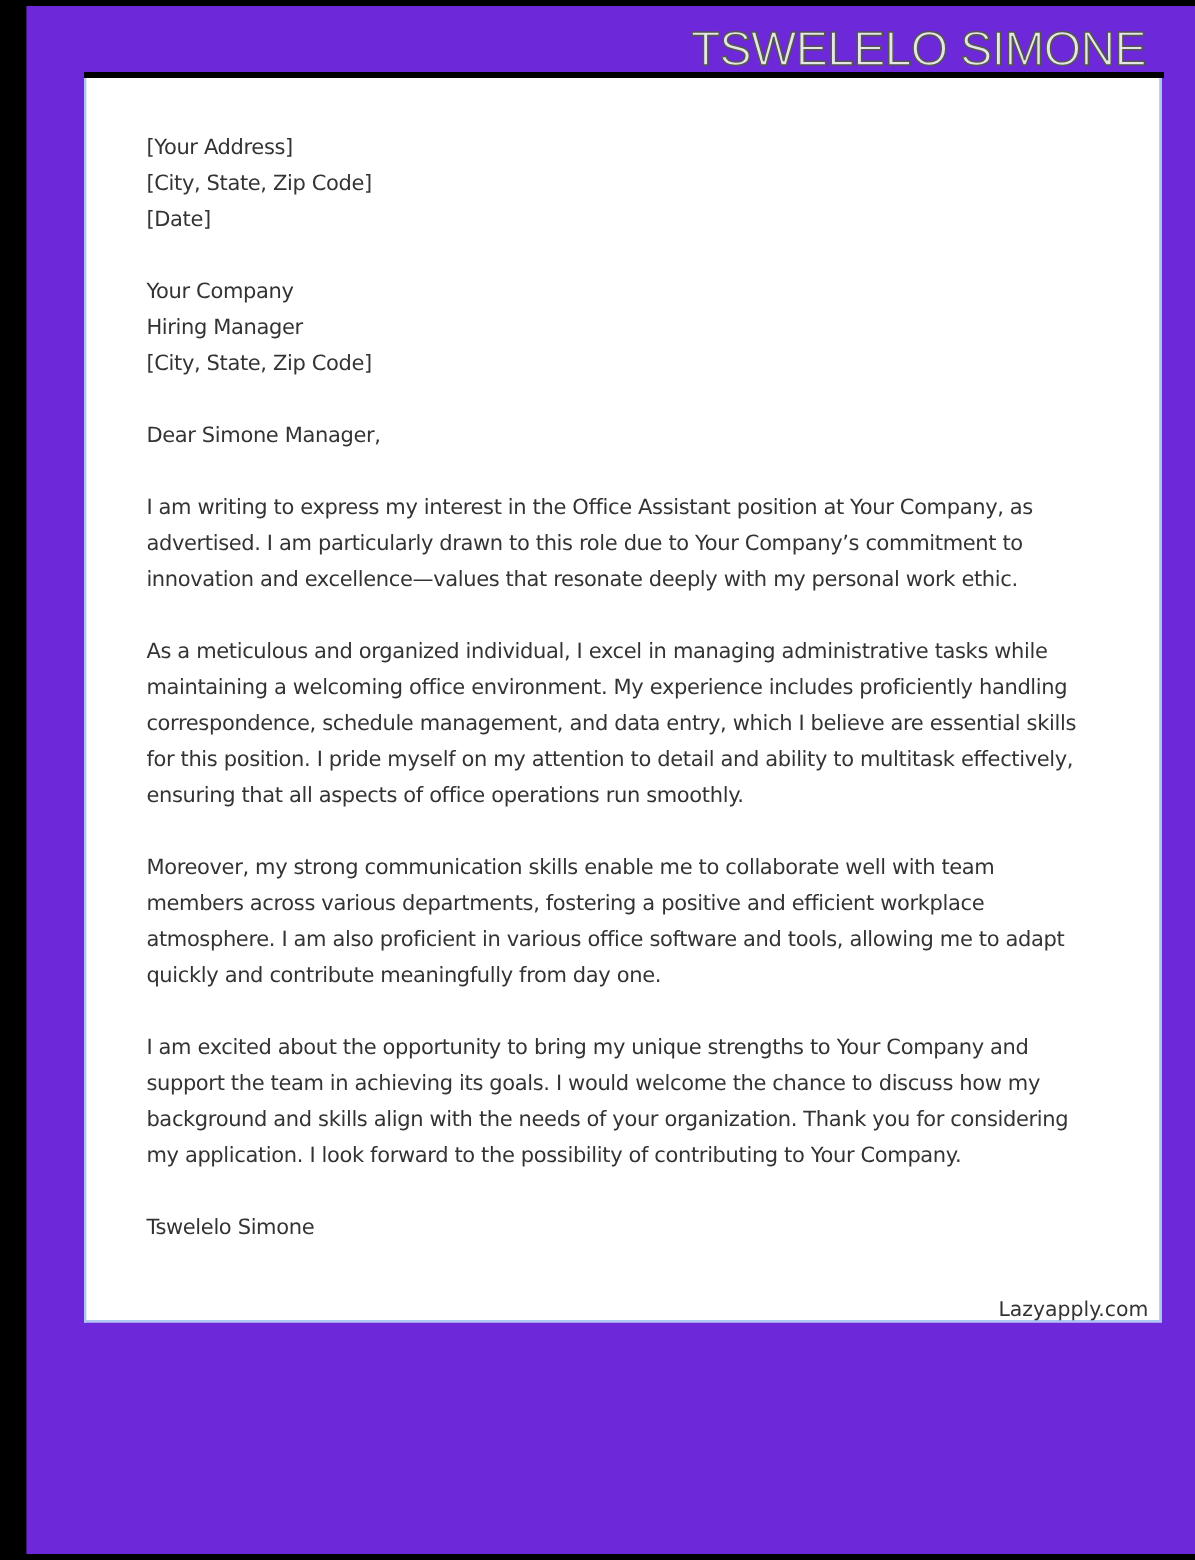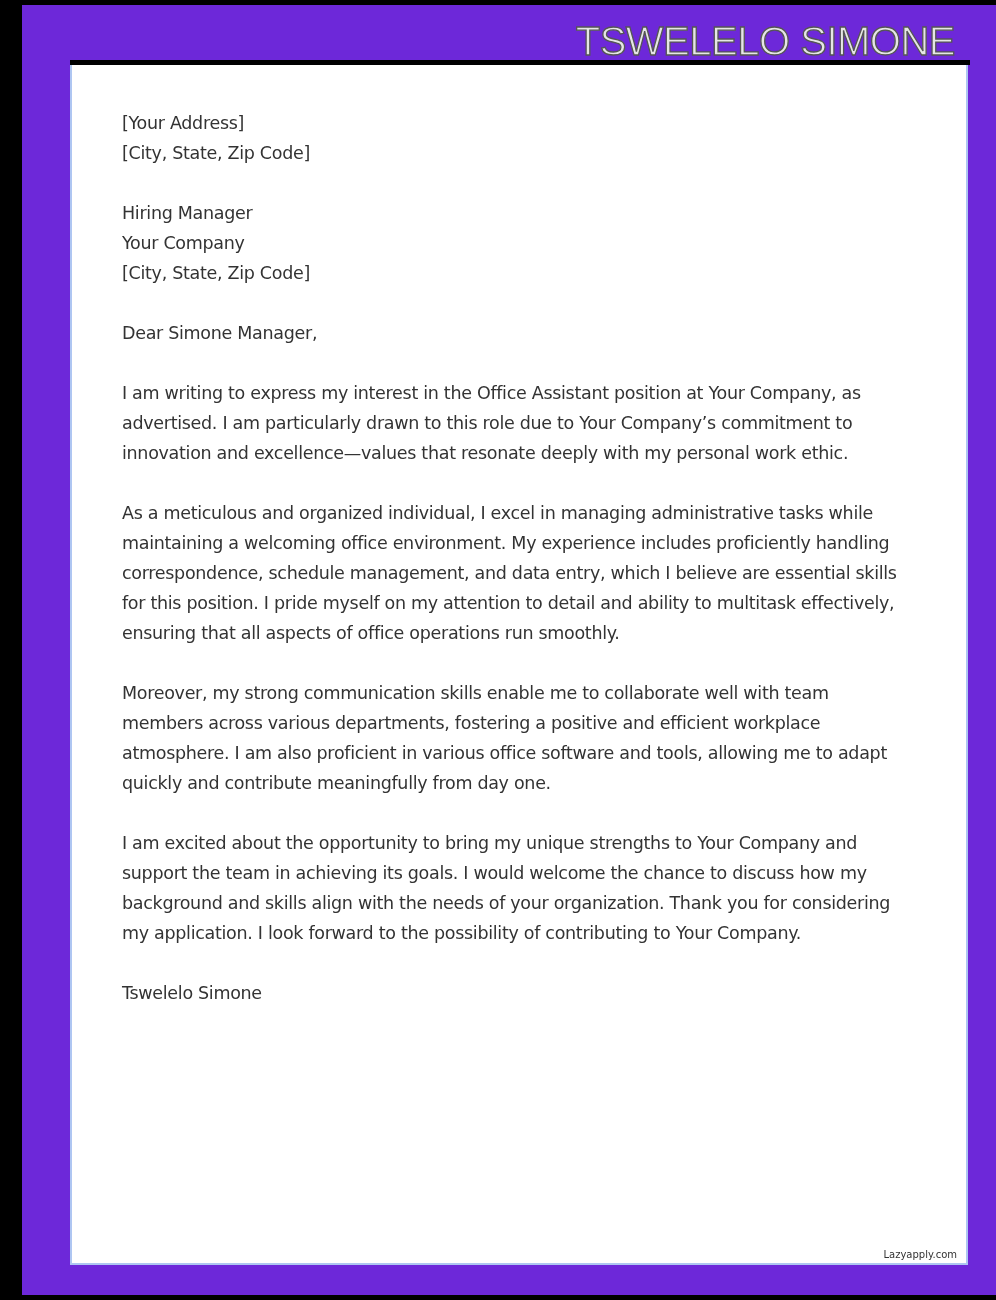--- a/index.html
+++ b/index.html
@@ -23,21 +23,21 @@
       font-size: 40px;
       letter-spacing: -0.5px;
       color: #e6e6e6;
       -webkit-text-stroke: 1.3px #555;
       line-height: 48px;
       white-space: nowrap;
     }
     .page {
       position: absolute;
       left: 48px; top: 55px;
-      width: 898px; height: 1205px;
+      width: 898px; height: 1042px;
       background: #fff;
       border-left: 2px solid #aec6f2;
       border-right: 2px solid #aec6f2;
       border-bottom: 2px solid #aec6f2;
       border-top: 5px solid #000;
       box-sizing: border-box;
     }
     .page::before {
       content: "";
       position: absolute;
@@ -58,42 +58,43 @@
     .line { display: block; white-space: nowrap; }
     .para { margin: 0 0 30px 0; }
     .date {
       color: #2f8fe8;
       margin: 0;
     }
     .watermark {
       position: absolute;
       right: 9px; bottom: 0px;
       font-family: "DejaVu Sans", sans-serif;
-      font-size: 10px;
+      font-size: 17px;
       color: #333;
       line-height: 16px;
     }
   </style>
 </head>
 <body>
 
 <div class="frame">
   <div class="name">TSWELELO SIMONE</div>
 
   <div class="page">
     <div class="content">
 
       <div class="block">
         <span class="line">[Your Address]</span>
         <span class="line">[City, State, Zip Code]</span>
+        <span class="line">[Date]</span>
       </div>
 
       <div class="block">
+        <span class="line">Your Company</span>
         <span class="line">Hiring Manager</span>
-        <span class="line">Your Company</span>
         <span class="line">[City, State, Zip Code]</span>
       </div>
 
       <p class="para">Dear Simone Manager,</p>
 
       <p class="para">I am writing to express my interest in the Office Assistant position at Your Company, as advertised. I am particularly drawn to this role due to Your Company’s commitment to innovation and excellence—values that resonate deeply with my personal work ethic.</p>
       <p class="para">As a meticulous and organized individual, I excel in managing administrative tasks while maintaining a welcoming office environment. My experience includes proficiently handling correspondence, schedule management, and data entry, which I believe are essential skills for this position. I pride myself on my attention to detail and ability to multitask effectively, ensuring that all aspects of office operations run smoothly.</p>
       <p class="para">Moreover, my strong communication skills enable me to collaborate well with team members across various departments, fostering a positive and efficient workplace atmosphere. I am also proficient in various office software and tools, allowing me to adapt quickly and contribute meaningfully from day one.</p>
       <p class="para">I am excited about the opportunity to bring my unique strengths to Your Company and support the team in achieving its goals. I would welcome the chance to discuss how my background and skills align with the needs of your organization. Thank you for considering my application. I look forward to the possibility of contributing to Your Company.</p>
 

